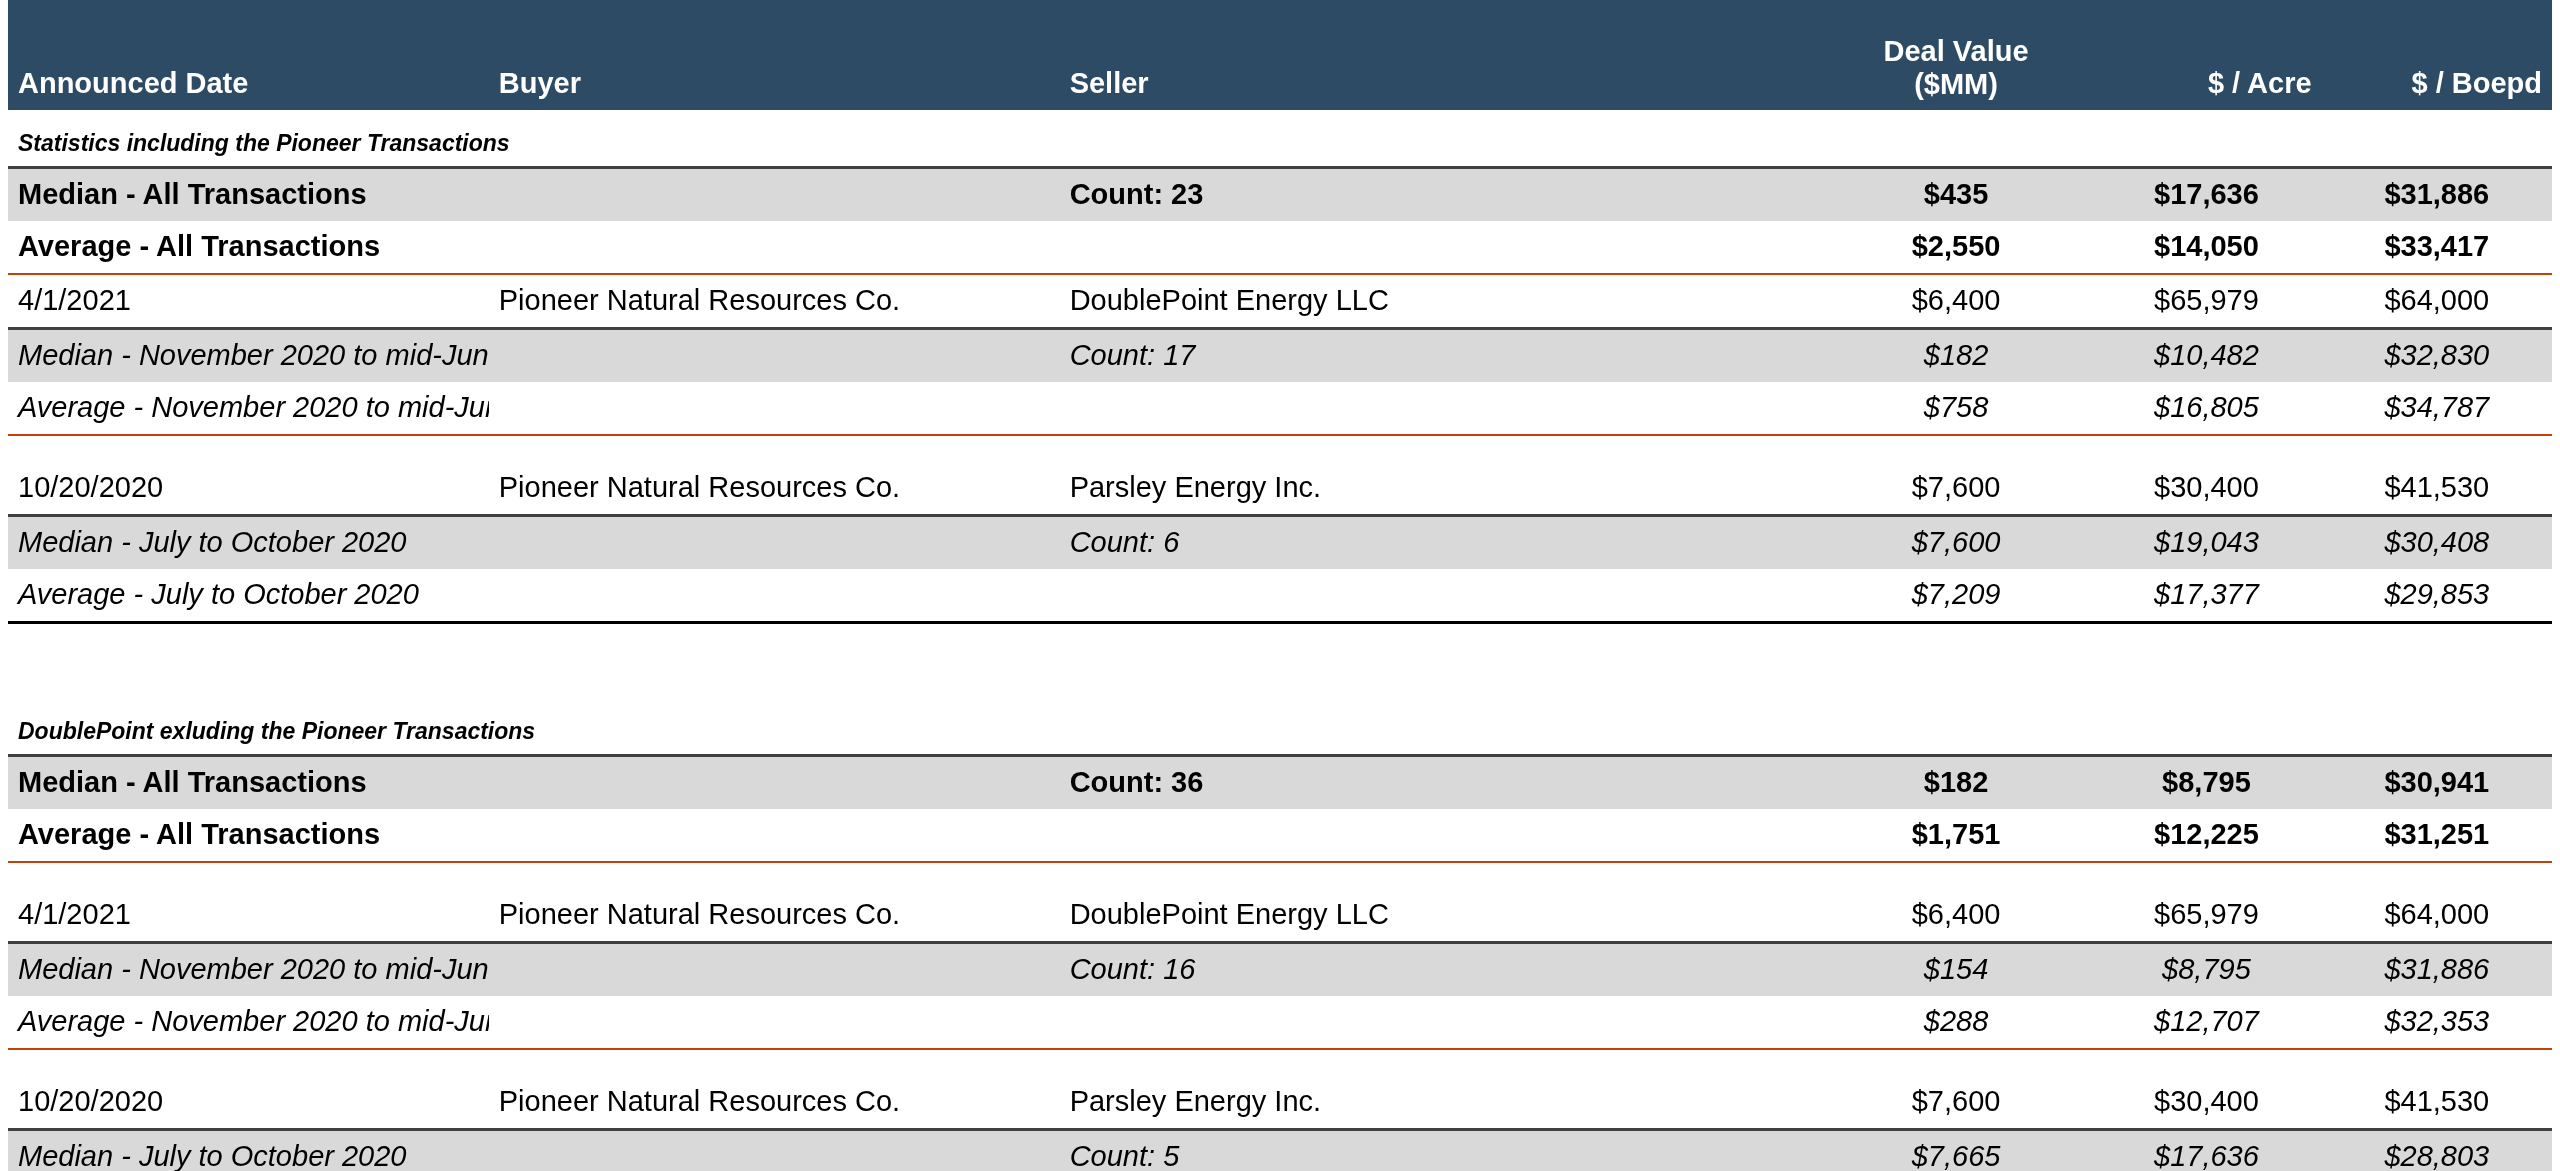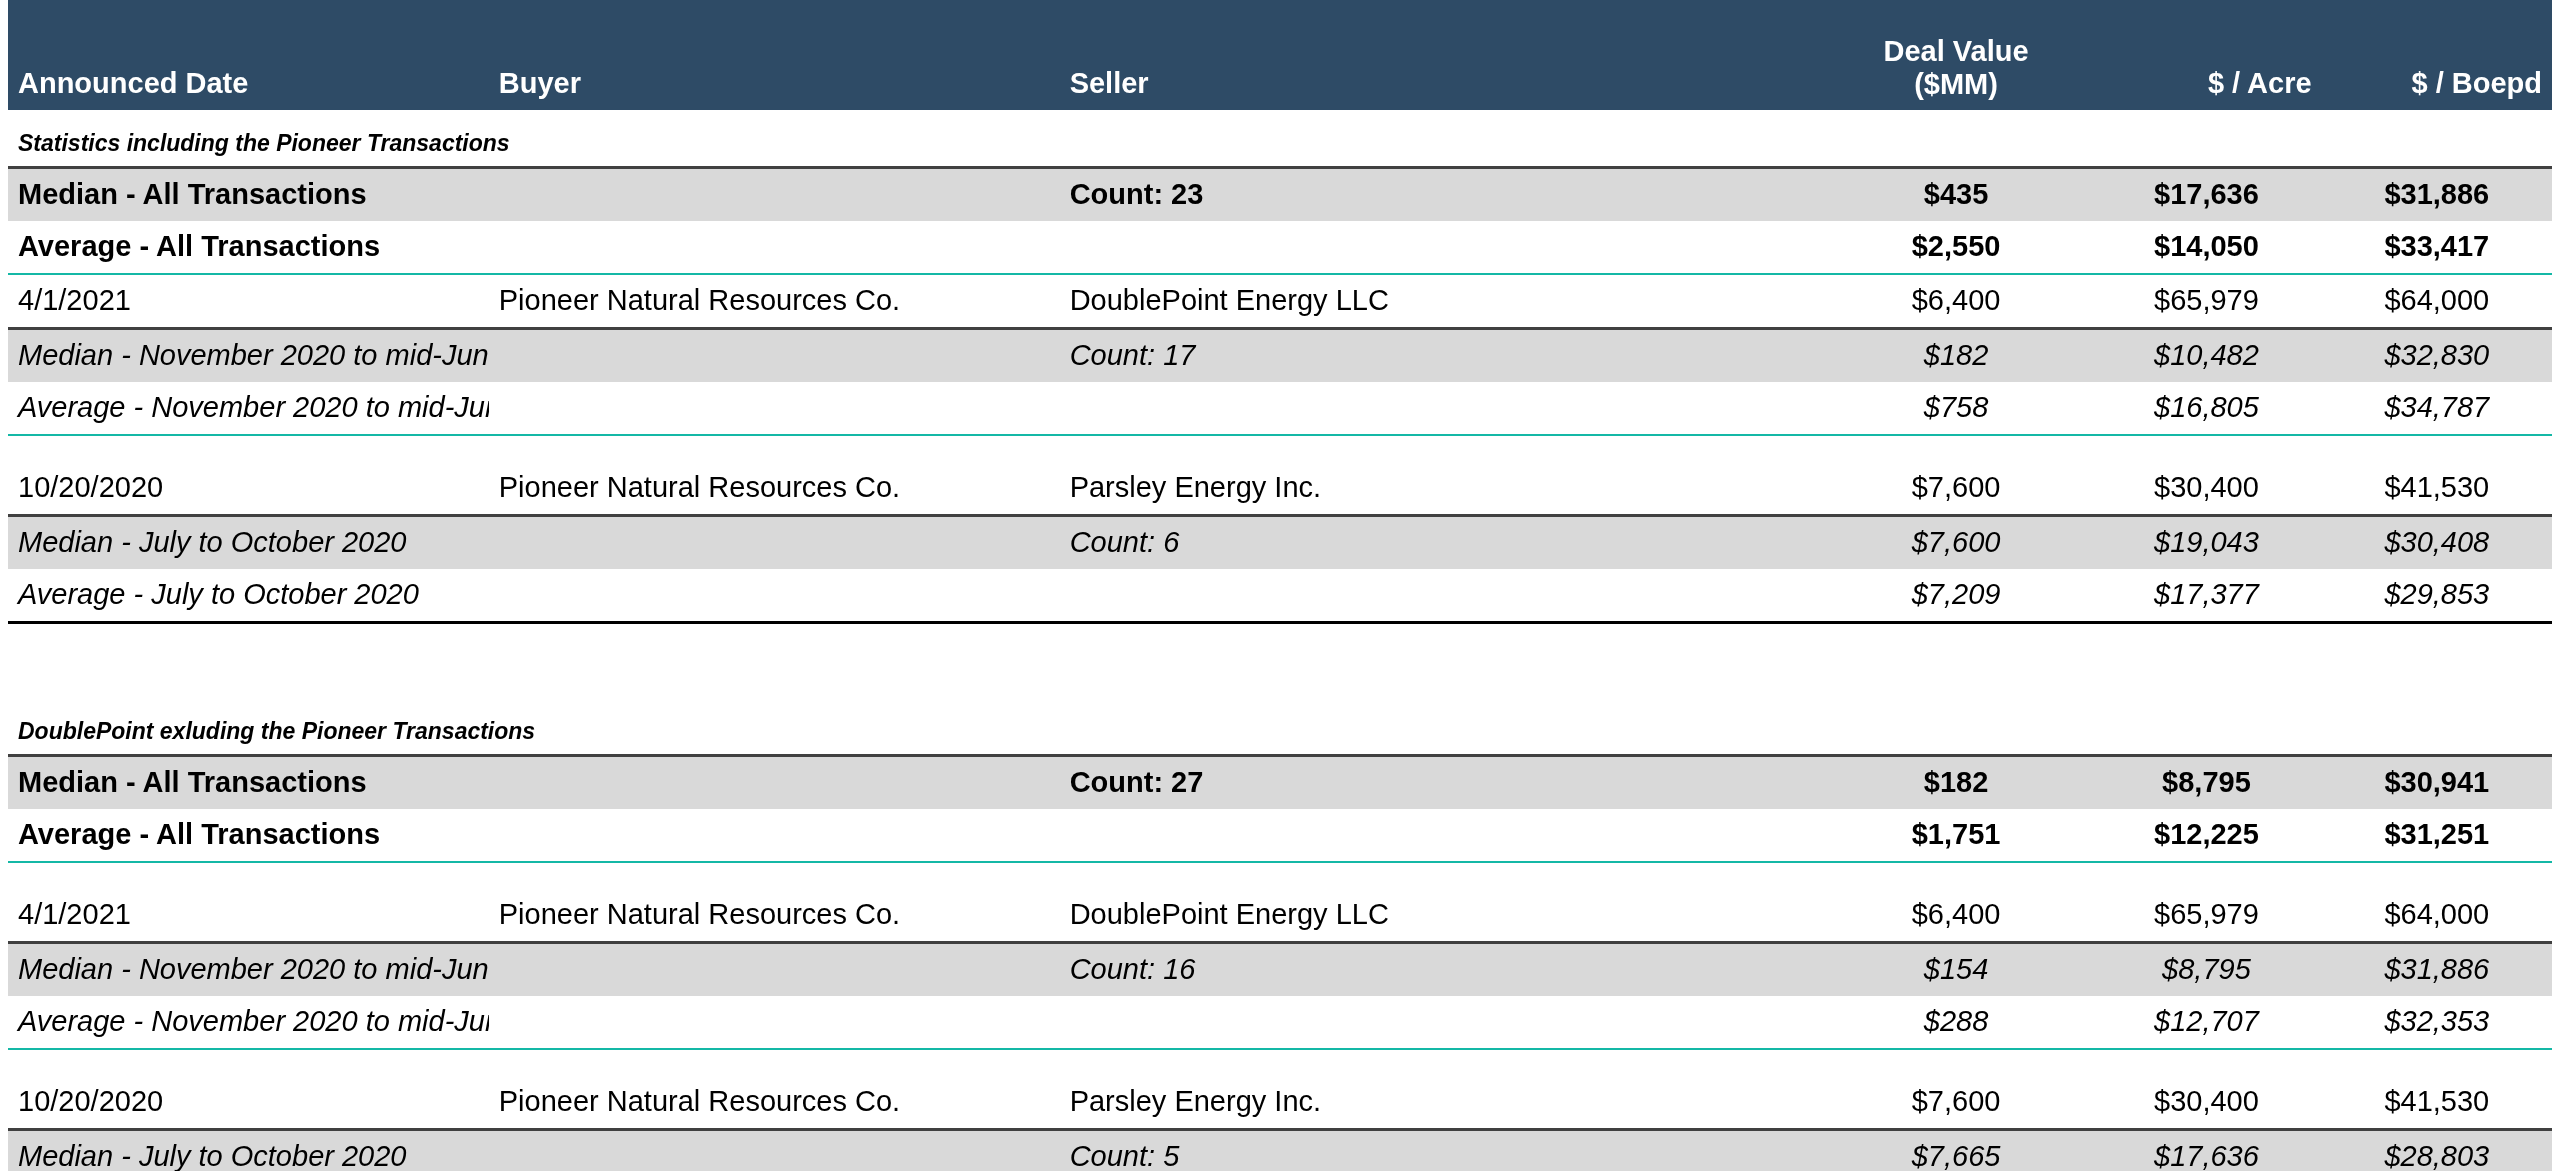--- a/index.html
+++ b/index.html
@@ -56,21 +56,21 @@
     overflow: hidden;
     text-overflow: clip;
   }
   tbody td.num { text-align: center; }
 
   tr.shaded td { background: #d9d9d9; }
   tr.bold td { font-weight: bold; }
   tr.italic td { font-style: italic; }
 
   tr.border-top-thin td { border-top: 3px solid #404040; }
-  tr.border-bottom-thin td { border-bottom: 2px solid #14b8a6; }
+  tr.border-bottom-thin td { border-bottom: 2px solid #c2410c; }
   tr.border-bottom-thick td { border-bottom: 3px solid #000000; }
 
   tr.spacer td {
     height: 26px;
     padding: 0;
     border: none;
     background: transparent;
   }
   tr.spacer-lg td {
     height: 74px;
@@ -186,21 +186,21 @@
         </tr>
         <tr class="spacer-lg">
           <td colspan="6"></td>
         </tr>
         <tr class="section-label">
           <td colspan="6">DoublePoint exluding the Pioneer Transactions</td>
         </tr>
         <tr class="shaded bold border-top-thin">
           <td>Median - All Transactions</td>
           <td></td>
-          <td>Count: 27</td>
+          <td>Count: 36</td>
           <td class="num">$182</td>
           <td class="num">$8,795</td>
           <td class="num">$30,941</td>
         </tr>
         <tr class="bold border-bottom-thin">
           <td>Average - All Transactions</td>
           <td></td>
           <td></td>
           <td class="num">$1,751</td>
           <td class="num">$12,225</td>

